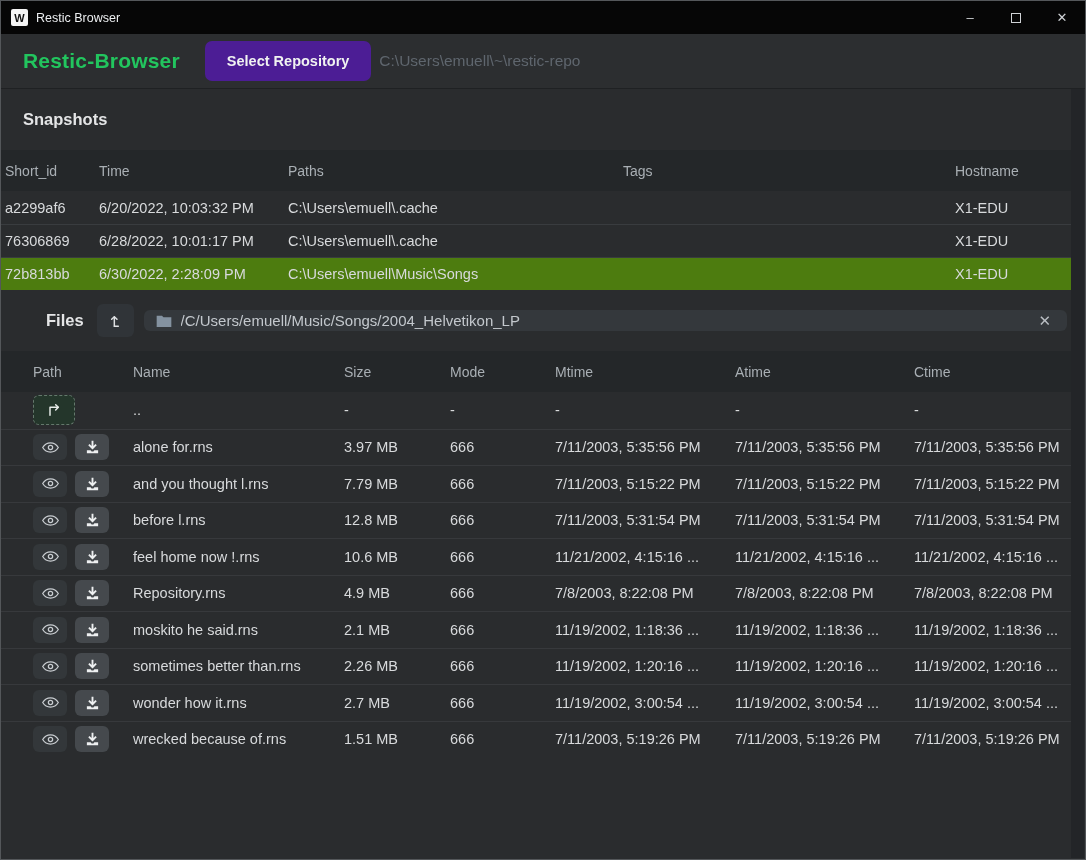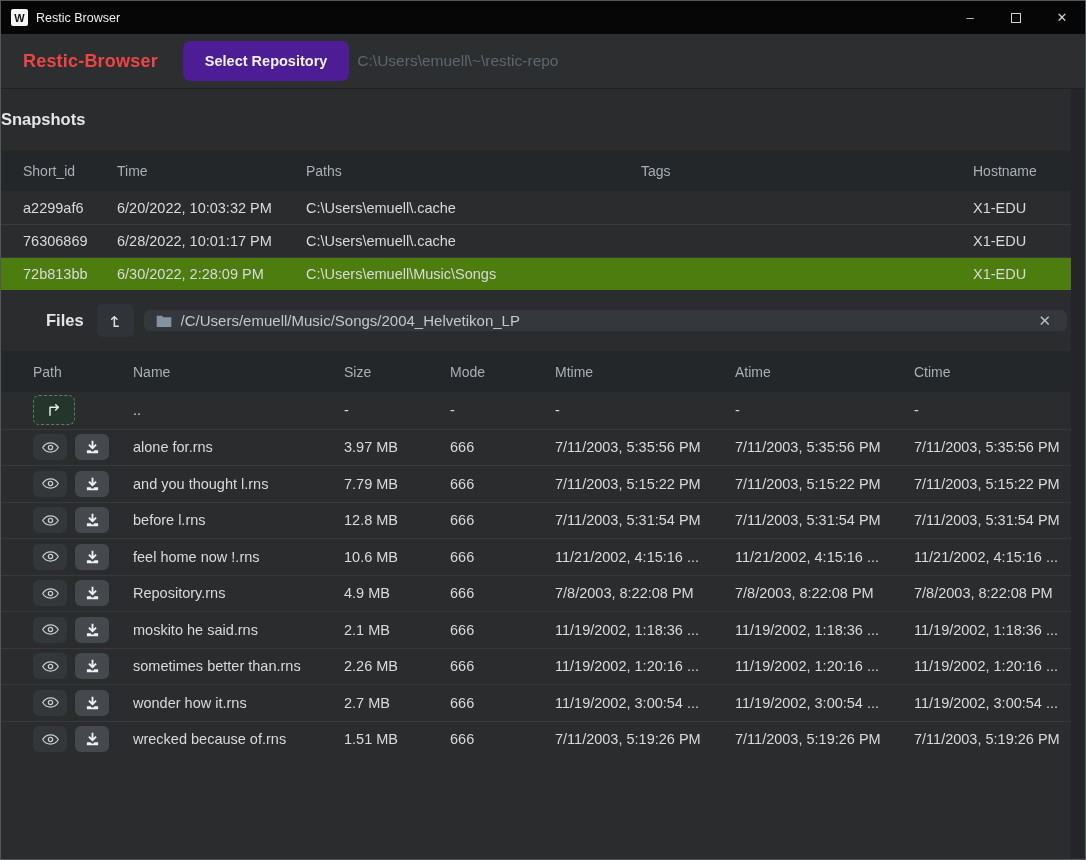--- a/index.html
+++ b/index.html
@@ -27,40 +27,40 @@
     width: 46px; height: 33px; display: flex; align-items: center; justify-content: center;
     color: #cfd2d5; font-size: 13px; background: transparent; border: none; cursor: default;
   }
   .win-btn .max-box { width: 10px; height: 10px; border: 1px solid #cfd2d5; }
 
   
   .header {
     height: 55px; display: flex; align-items: center; padding-left: 22px;
     background: #2c2e30; border-bottom: 1px solid #1f2123;
   }
-  .app-name { font-size: 18px; font-weight: bold; color: #ef4444; letter-spacing: .2px; }
+  .app-name { font-size: 21px; font-weight: bold; color: #22c55e; letter-spacing: .2px; }
   .select-repo-btn {
     margin-left: 25px; height: 40px; padding: 0 22px; border: none; border-radius: 7px;
     background: #4c1d95; color: #f0f2f1; font-size: 14.5px; font-weight: bold;
     font-family: inherit;
   }
   .repo-path { margin-left: 8px; font-size: 15.5px; color: #5f666e; }
 
   
   .section-heading {
-    height: 61px; display: flex; align-items: center; 
+    height: 61px; display: flex; align-items: center; padding-left: 22px;
     font-size: 16.5px; font-weight: bold; color: #e4e5e6;
   }
 
   
   .thead {
     height: 41px; background: #242729; color: #a9afb4; font-size: 14px;
     align-items: center; width: 1072px;
   }
-  .snap-grid { display: grid; grid-template-columns: 94px 189px 335px 332px 1fr; padding-left: 22px; }
+  .snap-grid { display: grid; grid-template-columns: 94px 189px 335px 332px 1fr; padding-left: 4px; }
   .file-grid { display: grid; grid-template-columns: 100px 211px 106px 105px 180px 179px 1fr; padding-left: 32px; }
   .cell { overflow: hidden; white-space: nowrap; align-self: center; }
 
   .snap-row { height: 33px; width: 1072px; align-items: center; font-size: 14.5px; color: #d8dadc; }
   .snap-row + .snap-row { border-top: 1px solid #393c3f; }
   .snap-row.selected { background: #4d7c0f; }
 
   .file-row { height: 36.5px; width: 1072px; align-items: center; font-size: 14.5px; color: #d8dadc; }
   .file-row + .file-row { border-top: 1px solid #37393c; }
 

